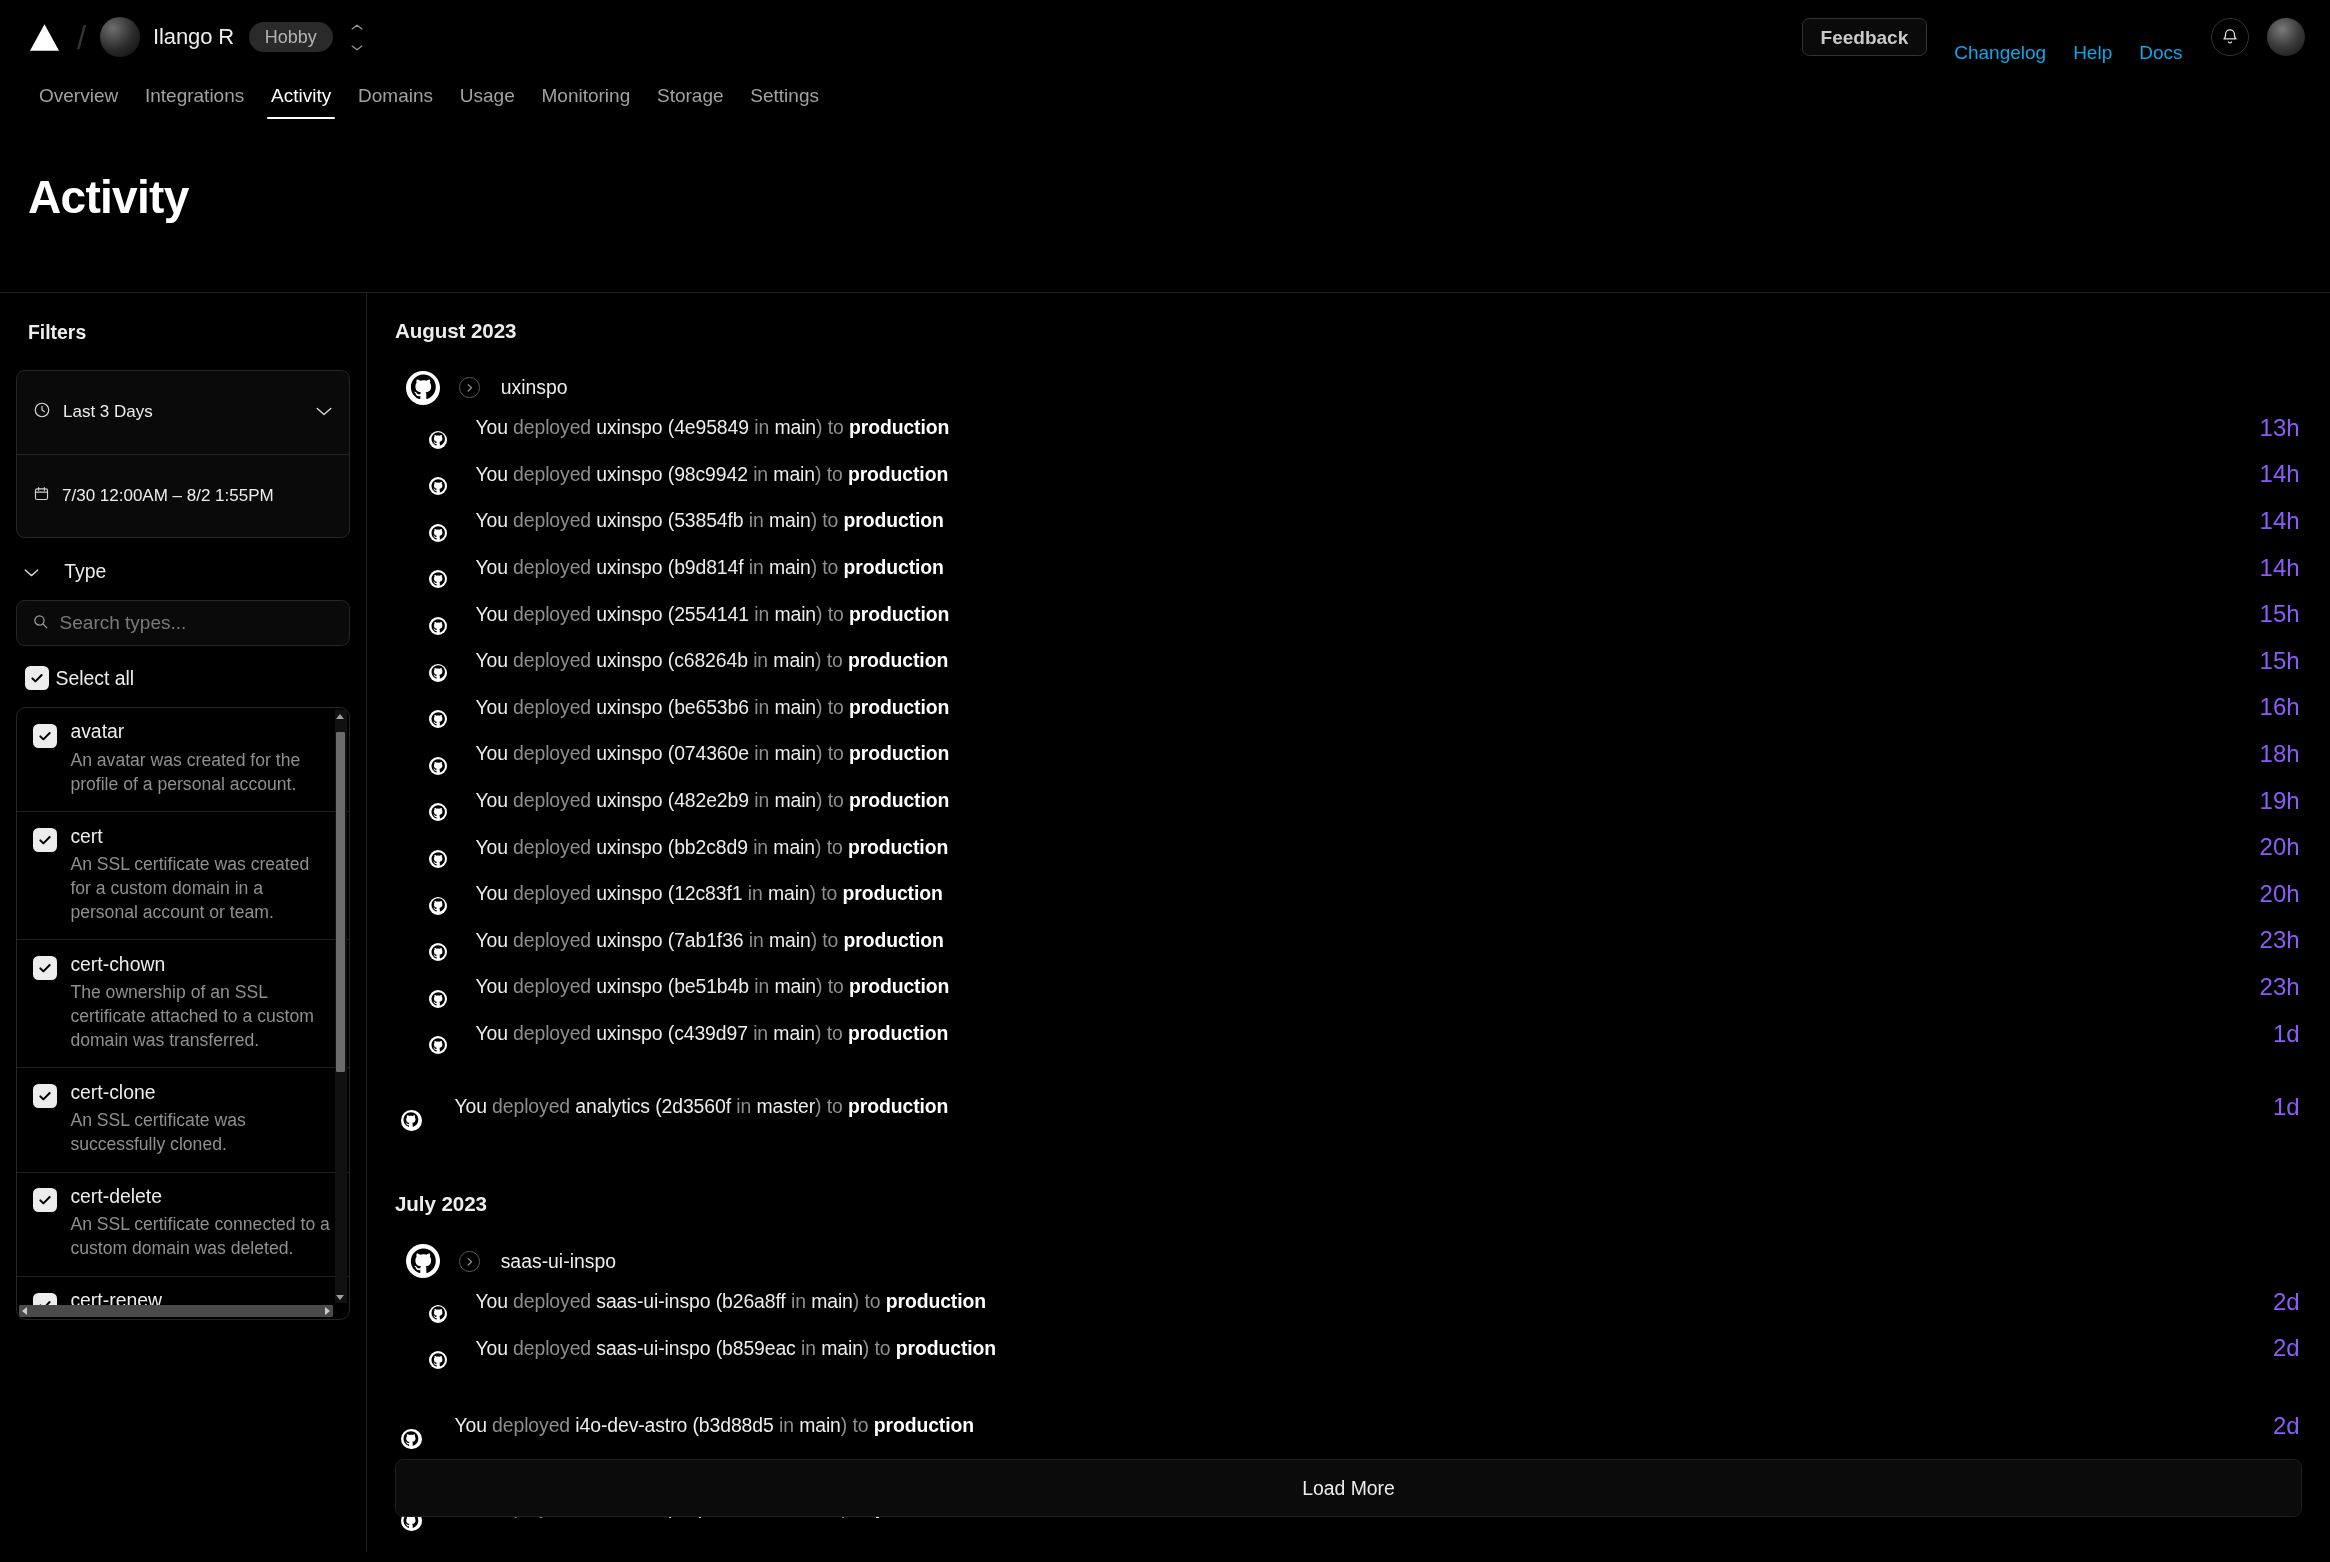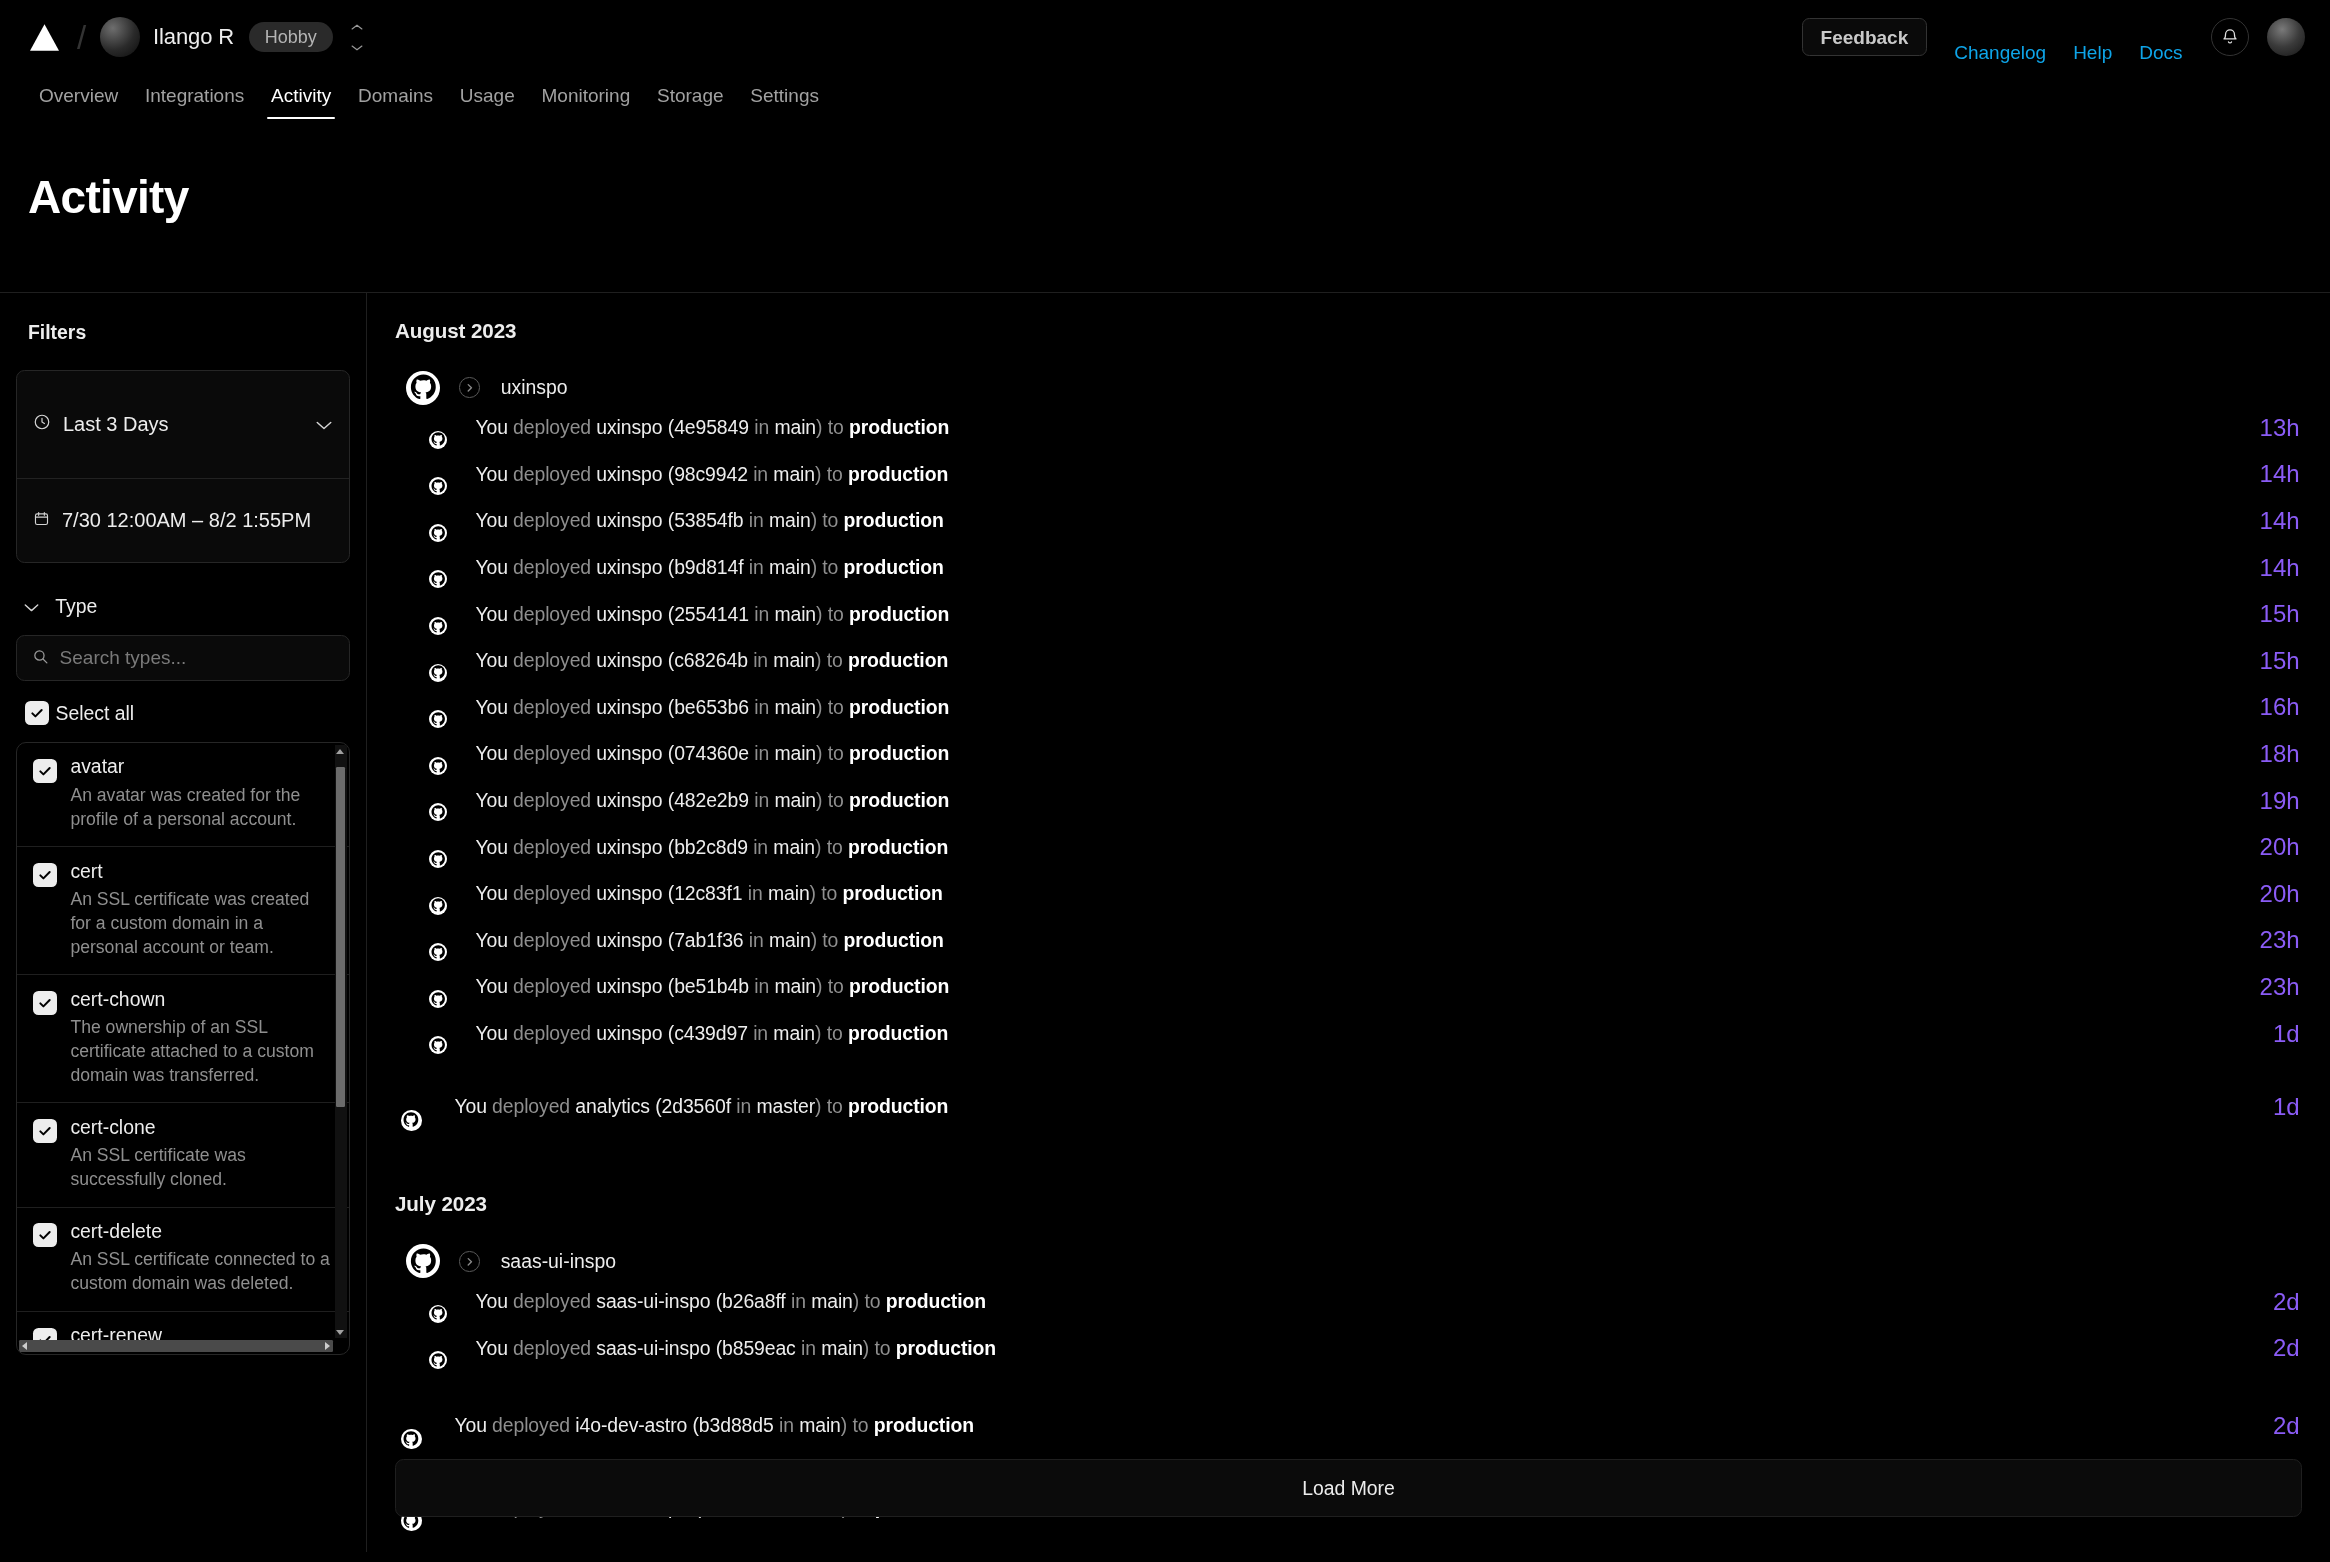--- a/index.html
+++ b/index.html
@@ -116,29 +116,28 @@
   
   .filters-title { font-size: 19.4px; font-weight: 700; color: #ededed; padding-left: 12px; }
 
   .range-card {
     margin-top: 25.5px;
     border: 0.6px solid #262626; border-radius: 8.5px;
     overflow: hidden; background: #0a0a0a;
   }
   .range-row {
     display: flex; align-items: center; gap: 12px;
-    padding: 30px 16px; font-size: 20px; color: #ededed;
+    padding: 30px 16px; font-size: 17px; color: #ededed;
     cursor: pointer;
-    margin-top: 12px;
   }
   .range-row + .range-row { border-top: 0.6px solid #222222; }
   .range-row .chev { margin-left: auto; }
 
   .type-header {
-    margin-top: 32px; display: flex; align-items: center; gap: 15px;
+    margin-top: 22px; display: flex; align-items: center; gap: 24px;
     padding-left: 7.3px; font-size: 19.4px; color: #ededed; cursor: pointer;
   }
 
   .search-box {
     margin-top: 17px;
     border: 0.6px solid #262626; border-radius: 8.5px;
     background: #0a0a0a; display: flex; align-items: center;
     gap: 11px; padding: 11px 14.6px;
   }
   .search-box input {

